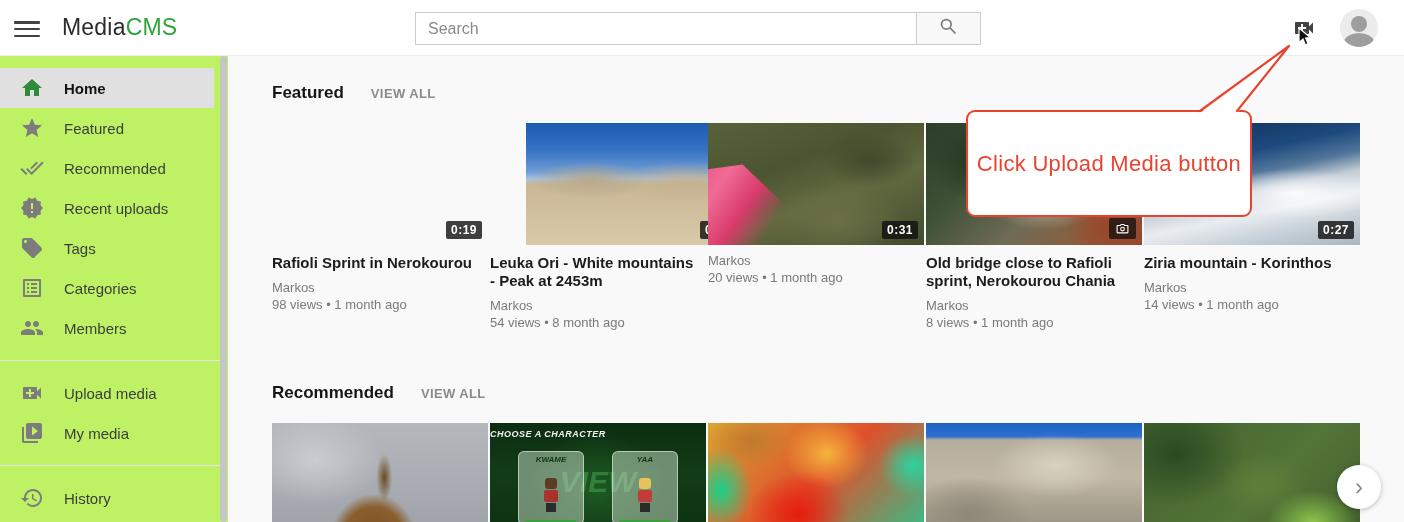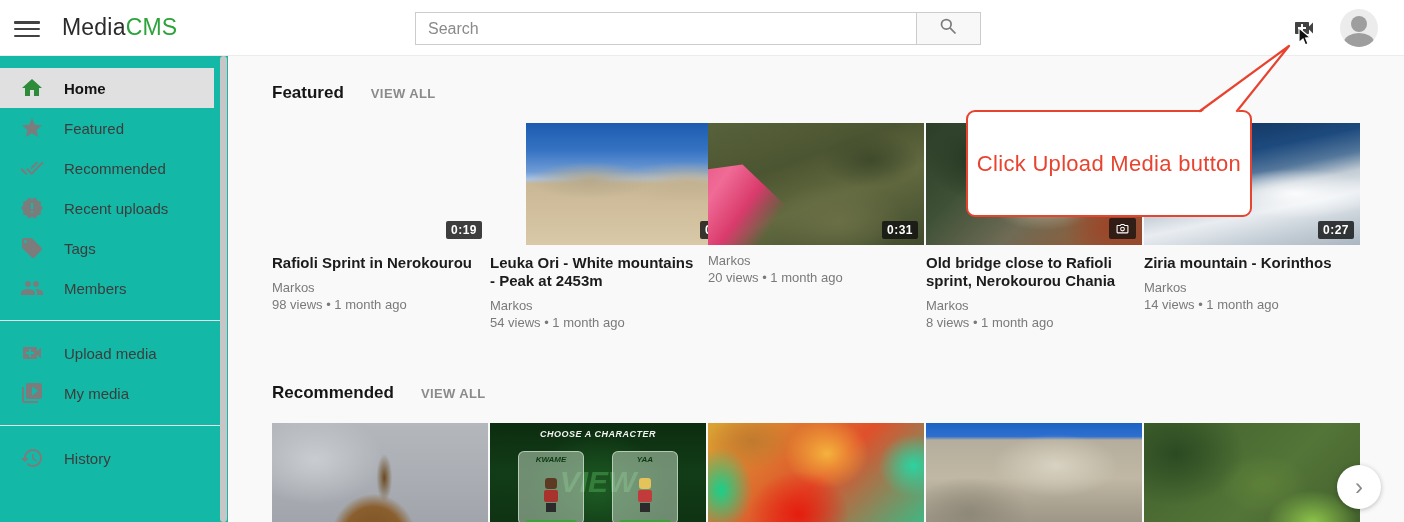--- a/index.html
+++ b/index.html
@@ -37,21 +37,21 @@
   .avatar {
     position:absolute; left:1340px; top:9px; width:38px; height:38px; border-radius:50%;
     background:#ececec; overflow:hidden; cursor:pointer;
   }
   .avatar .head { position:absolute; left:11px; top:7px; width:16px; height:16px; border-radius:50%; background:#9e9e9e; }
   .avatar .torso { position:absolute; left:4px; top:24px; width:30px; height:18px; border-radius:50% 50% 0 0; background:#9e9e9e; }
   .cursor { position:absolute; left:1298px; top:27px; z-index:60; }
   
   .sidebar {
     position:absolute; left:0; top:56px; width:228px; height:466px;
-    background:#14b8a6; z-index:10; padding-top:12px;
+    background:#bef264; z-index:10; padding-top:12px;
   }
   .scrollbar { position:absolute; left:220px; top:0; width:7px; height:466px; background:#c6c6c6; border-radius:4px; }
   .sbitem {
     position:relative; height:40px; display:flex; align-items:center; cursor:pointer;
     padding-left:20px; width:214px;
   }
   .sbitem .lbl { margin-left:20px; font-size:15px; color:#3d3d3d; }
   .sbitem.active { background:#e0e0e0; }
   .sbitem.active .lbl { font-weight:bold; color:#141414; }
   .sbicon { width:24px; height:24px; flex:0 0 24px; }
@@ -119,21 +119,21 @@
   .t-r4 { background:
     radial-gradient(ellipse 90px 45px at 60% 35%, #d8d2c2 0%, rgba(216,210,194,0) 70%),
     radial-gradient(ellipse 80px 50px at 20% 75%, #8e8878 0%, rgba(142,136,120,0) 75%),
     linear-gradient(180deg, #1d63c2 0%, #2e6fd0 11%, #b5ae9d 14%, #c0b8a4 45%, #a39b8b 75%, #8f887a 100%); }
   .t-r5 { background:
     radial-gradient(ellipse 70px 50px at 78% 82%, #8ec64a 0%, rgba(142,198,74,0) 65%),
     radial-gradient(ellipse 90px 70px at 15% 25%, #2c4a22 0%, rgba(44,74,34,0) 75%),
     radial-gradient(ellipse 60px 40px at 55% 50%, #5d8038 0%, rgba(93,128,56,0) 75%),
     linear-gradient(135deg, #40602c 0%, #547538 55%, #3e5c2b 100%); }
   
-  .game-head { position:absolute; left:0; top:6px; width:100%; text-align:center;
+  .game-head { position:absolute; left:0; top:6px; width:100%; text-align:left;
     color:#f2f2f2; font-size:9px; font-weight:bold; font-style:italic; letter-spacing:0.5px; }
   .game-script { position:absolute; left:50%; top:42px; transform:translateX(-50%); color:rgba(72,160,80,0.55);
     font-size:30px; font-style:italic; font-weight:bold; }
   .game-panel { position:absolute; top:28px; width:66px; height:74px; background:rgba(190,212,190,0.55);
     border-radius:6px; border:1px solid rgba(230,240,230,0.6); }
   .game-panel.left { left:28px; } .game-panel.right { left:122px; }
   .game-name { text-align:center; font-size:8px; font-weight:bold; font-style:italic; color:#0d3a12; margin-top:3px; }
   .game-fig { position:absolute; left:50%; top:26px; transform:translateX(-50%); width:18px; height:34px; }
   .game-fig .h { width:12px; height:11px; border-radius:3px; margin:0 auto; }
   .game-fig .b { width:14px; height:12px; margin:1px auto 0; border-radius:2px; }
@@ -220,20 +220,26 @@
     <span class="lbl">Recent uploads</span>
   </div>
   <div class="sbitem">
     <span class="sbicon"><svg viewBox="0 0 24 24">
           <path d="M21.41 11.58l-9-9C12.05 2.22 11.55 2 11 2H4c-1.1 0-2 .9-2 2v7c0 .55.22 1.05.59 1.42l9 9c.36.36.86.58 1.41.58.55 0 1.05-.22 1.41-.59l7-7c.37-.36.59-.86.59-1.41 0-.55-.23-1.06-.59-1.42zM5.5 7C4.67 7 4 6.33 4 5.5S4.67 4 5.5 4 7 4.67 7 5.5 6.33 7 5.5 7z"></path>
         </svg></span>
     <span class="lbl">Tags</span>
   </div>
   <div class="sbitem">
     <span class="sbicon"><svg viewBox="0 0 24 24">
+          <path d="M19 5v14H5V5h14m1.1-2H3.9c-.5 0-.9.4-.9.9v16.2c0 .4.4.9.9.9h16.2c.4 0 .9-.5.9-.9V3.9c0-.5-.5-.9-.9-.9zM11 7h6v2h-6V7zm0 4h6v2h-6v-2zm0 4h6v2h-6zM7 7h2v2H7zm0 4h2v2H7zm0 4h2v2H7z"></path>
+        </svg></span>
+    <span class="lbl">Categories</span>
+  </div>
+  <div class="sbitem">
+    <span class="sbicon"><svg viewBox="0 0 24 24">
           <path d="M16 11c1.66 0 2.99-1.34 2.99-3S17.66 5 16 5c-1.66 0-3 1.34-3 3s1.34 3 3 3zm-8 0c1.66 0 2.99-1.34 2.99-3S9.66 5 8 5C6.34 5 5 6.34 5 8s1.34 3 3 3zm0 2c-2.33 0-7 1.17-7 3.5V19h14v-2.5c0-2.33-4.67-3.5-7-3.5zm8 0c-.29 0-.62.02-.97.05 1.16.84 1.97 1.97 1.97 3.45V19h6v-2.5c0-2.33-4.67-3.5-7-3.5z"></path>
         </svg></span>
     <span class="lbl">Members</span>
   </div>
   <div class="sbdivider"></div>
   <div class="sbitem">
     <span class="sbicon"><svg viewBox="0 0 24 24">
           <path d="M17 10.5V7c0-.55-.45-1-1-1H4c-.55 0-1 .45-1 1v10c0 .55.45 1 1 1h12c.55 0 1-.45 1-1v-3.5l4 4v-11l-4 4zM14 13h-3v3H9v-3H6v-2h3V8h2v3h3v2z"></path>
         </svg></span>
     <span class="lbl">Upload media</span>
@@ -267,21 +273,21 @@
     <div class="vtitle">Rafioli Sprint in Nerokourou</div>
     <div class="vauthor">Markos</div>
     <div class="vmeta">98 views • 1 month ago</div>
   </div>
   <div class="card">
     <div class="thumb t-f2">
       <span class="duration">0:46</span>
     </div>
     <div class="vtitle">Leuka Ori - White mountains - Peak at 2453m</div>
     <div class="vauthor">Markos</div>
-    <div class="vmeta">54 views • 1 month ago</div>
+    <div class="vmeta">54 views • 8 month ago</div>
   </div>
   <div class="card">
     <div class="thumb t-f3">
       <span class="duration">0:31</span>
     </div>
     <div class="vauthor">Markos</div>
     <div class="vmeta">20 views • 1 month ago</div>
   </div>
   <div class="card">
     <div class="thumb t-f4">

